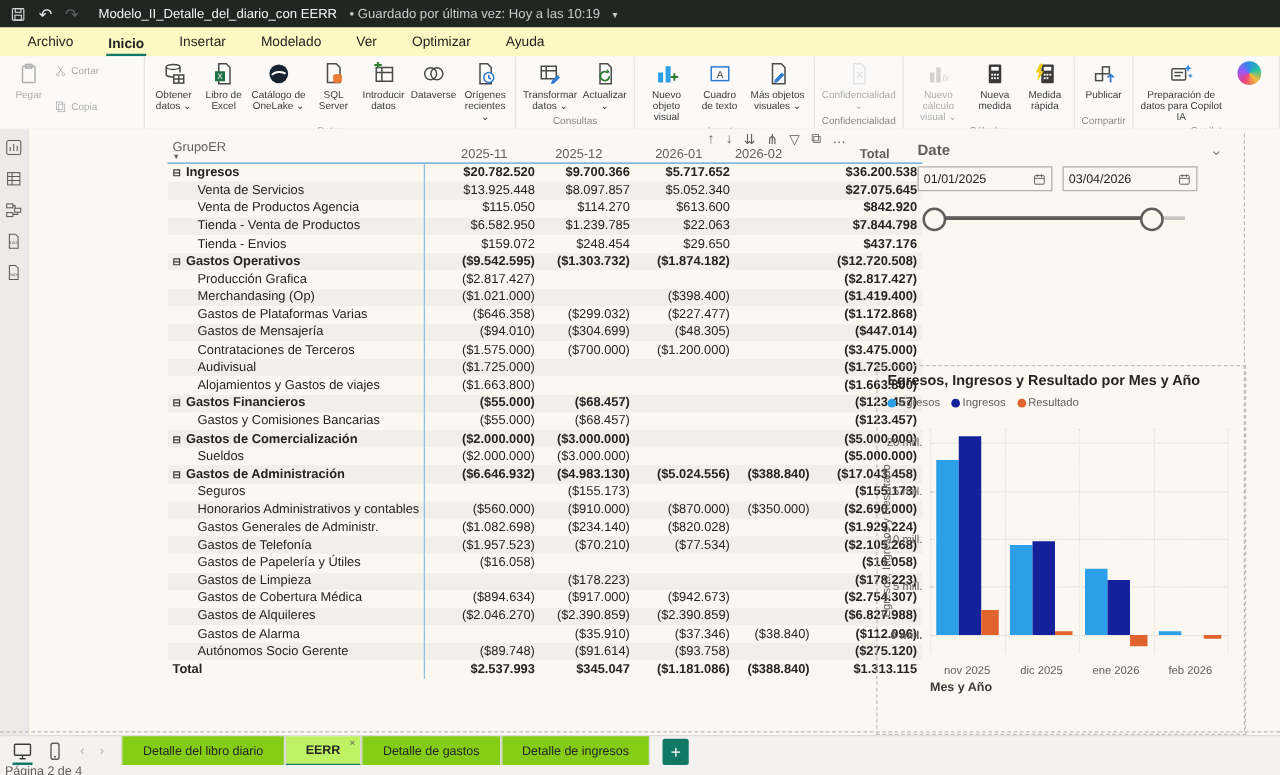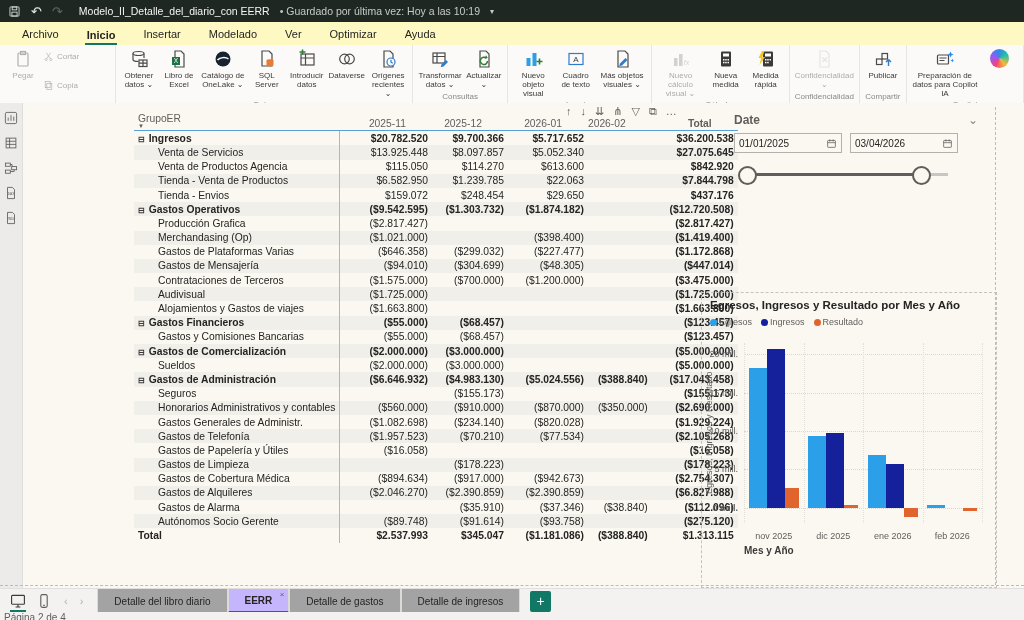--- a/index.html
+++ b/index.html
@@ -91,23 +91,23 @@
   .c-xlabels{position:absolute;display:flex;}
   .c-xlabels div{font-size:9px;color:#605E5C;text-align:center;}
   .c-xlabel{position:absolute;text-align:left;font-size:10px;font-weight:bold;color:#3B3A39;}
   
   .tabbar{position:absolute;left:0;right:0;top:588px;height:24px;background:#F3F2F1;border-top:1px solid #E1DFDD;
     display:flex;align-items:center;}
   .view-ic{width:16px;height:16px;margin-left:10px;position:relative;}
   .view-ic.active:after{content:"";position:absolute;left:0;right:0;bottom:-3px;border-bottom:2.5px solid #117865;}
   .nav-ar{color:#B3B1AF;font-size:11px;margin-left:12px;}
   .ptabs{display:flex;margin-left:14px;height:24px;}
-  .ptab{display:flex;align-items:center;padding:0 16px;font-size:10px;color:#252423;background:#a3a3a3;
+  .ptab{display:flex;align-items:center;padding:0 16px;font-size:10px;color:#252423;background:#84cc16;
     border-right:1px solid #DDDBD8;border-left:1px solid #DDDBD8;position:relative;}
-  .ptab.active{background:#c4b5fd;font-weight:bold;border-bottom:2px solid #117865;}
+  .ptab.active{background:#bef264;font-weight:bold;border-bottom:2px solid #117865;}
   .ptab .close{position:absolute;top:1px;right:4px;font-size:8px;color:#605E5C;font-weight:normal;}
   .newpage{width:21px;height:21px;background:#117865;color:#fff;border-radius:2px;margin-left:10px;
     display:flex;align-items:center;justify-content:center;font-size:14px;}
   .statusbar{position:absolute;left:0;right:0;top:612px;height:8px;background:#F3F2F1;overflow:hidden;}
   .statusbar div{font-size:10px;color:#605E5C;padding-left:4px;}
 </style>
 </head>
 <body>
 
 <div class="app">
@@ -313,20 +313,34 @@
                 <path d="M8 14.5 l5.5-5.5 2 2 -5.5 5.5 -2.8.8 z" fill="#2E7ACC" stroke="none"></path>
               </svg>
             </span>
             <span>Más objetos visuales ⌄</span>
           </div>
         </div>
         <div class="rgl">Insertar</div>
       </div>
       <div class="rgroup">
         <div class="rgi">
+          <div class="rbtn disabled wide">
+            <span class="ic">
+              <svg viewBox="0 0 20 20" fill="none" stroke="#4A4A48" stroke-width="1.2">
+                <path d="M6 2 h6 l3 3 v13 H6 z" stroke="#A8CCEA"></path>
+                <path d="M8.5 8.5 l4.5 4.5 M13 8.5 l-4.5 4.5" stroke="#A8CCEA"></path>
+              </svg>
+            </span>
+            <span>Confidencialidad ⌄</span>
+          </div>
+        </div>
+        <div class="rgl">Confidencialidad</div>
+      </div>
+      <div class="rgroup">
+        <div class="rgi">
           <div class="rbtn disabled">
             <span class="ic">
               <svg viewBox="0 0 20 20" fill="none" stroke="#4A4A48" stroke-width="1.2">
                 <g stroke="none" fill="#9C9A98">
                   <rect x="3" y="9" width="3.5" height="8"></rect>
                   <rect x="8" y="5" width="3.5" height="12"></rect>
                 </g>
                 <text x="15.5" y="16" font-size="7" font-style="italic" fill="#9C9A98" stroke="none" text-anchor="middle">fx</text>
               </svg>
             </span>
@@ -361,34 +375,20 @@
                   <rect x="9" y="12.8" width="1.5" height="1.5"></rect>
                   <rect x="11.2" y="12.8" width="1.5" height="1.5"></rect>
                 </g>
                 <path d="M6 2 l-3.5 7 h2.7 l-1.7 7 5.5-8 h-2.7 l2.2-6 z" fill="#F2C811" stroke="none"></path>
               </svg>
             </span>
             <span>Medida rápida</span>
           </div>
         </div>
         <div class="rgl">Cálculos</div>
-      </div>
-      <div class="rgroup">
-        <div class="rgi">
-          <div class="rbtn disabled wide">
-            <span class="ic">
-              <svg viewBox="0 0 20 20" fill="none" stroke="#4A4A48" stroke-width="1.2">
-                <path d="M6 2 h6 l3 3 v13 H6 z" stroke="#A8CCEA"></path>
-                <path d="M8.5 8.5 l4.5 4.5 M13 8.5 l-4.5 4.5" stroke="#A8CCEA"></path>
-              </svg>
-            </span>
-            <span>Confidencialidad ⌄</span>
-          </div>
-        </div>
-        <div class="rgl">Confidencialidad</div>
       </div>
       <div class="rgroup">
         <div class="rgi">
           <div class="rbtn">
             <span class="ic">
               <svg viewBox="0 0 20 20" fill="none" stroke="#4A4A48" stroke-width="1.2">
                 <rect x="3.5" y="10" width="5.5" height="5.5"></rect>
                 <rect x="9" y="4.5" width="5.5" height="5.5"></rect>
                 <path d="M15.5 17 v-6.5 M15.5 10.5 l-2.5 2.5 M15.5 10.5 l2.5 2.5" stroke="#2E7ACC" stroke-width="1.4"></path>
               </svg>

